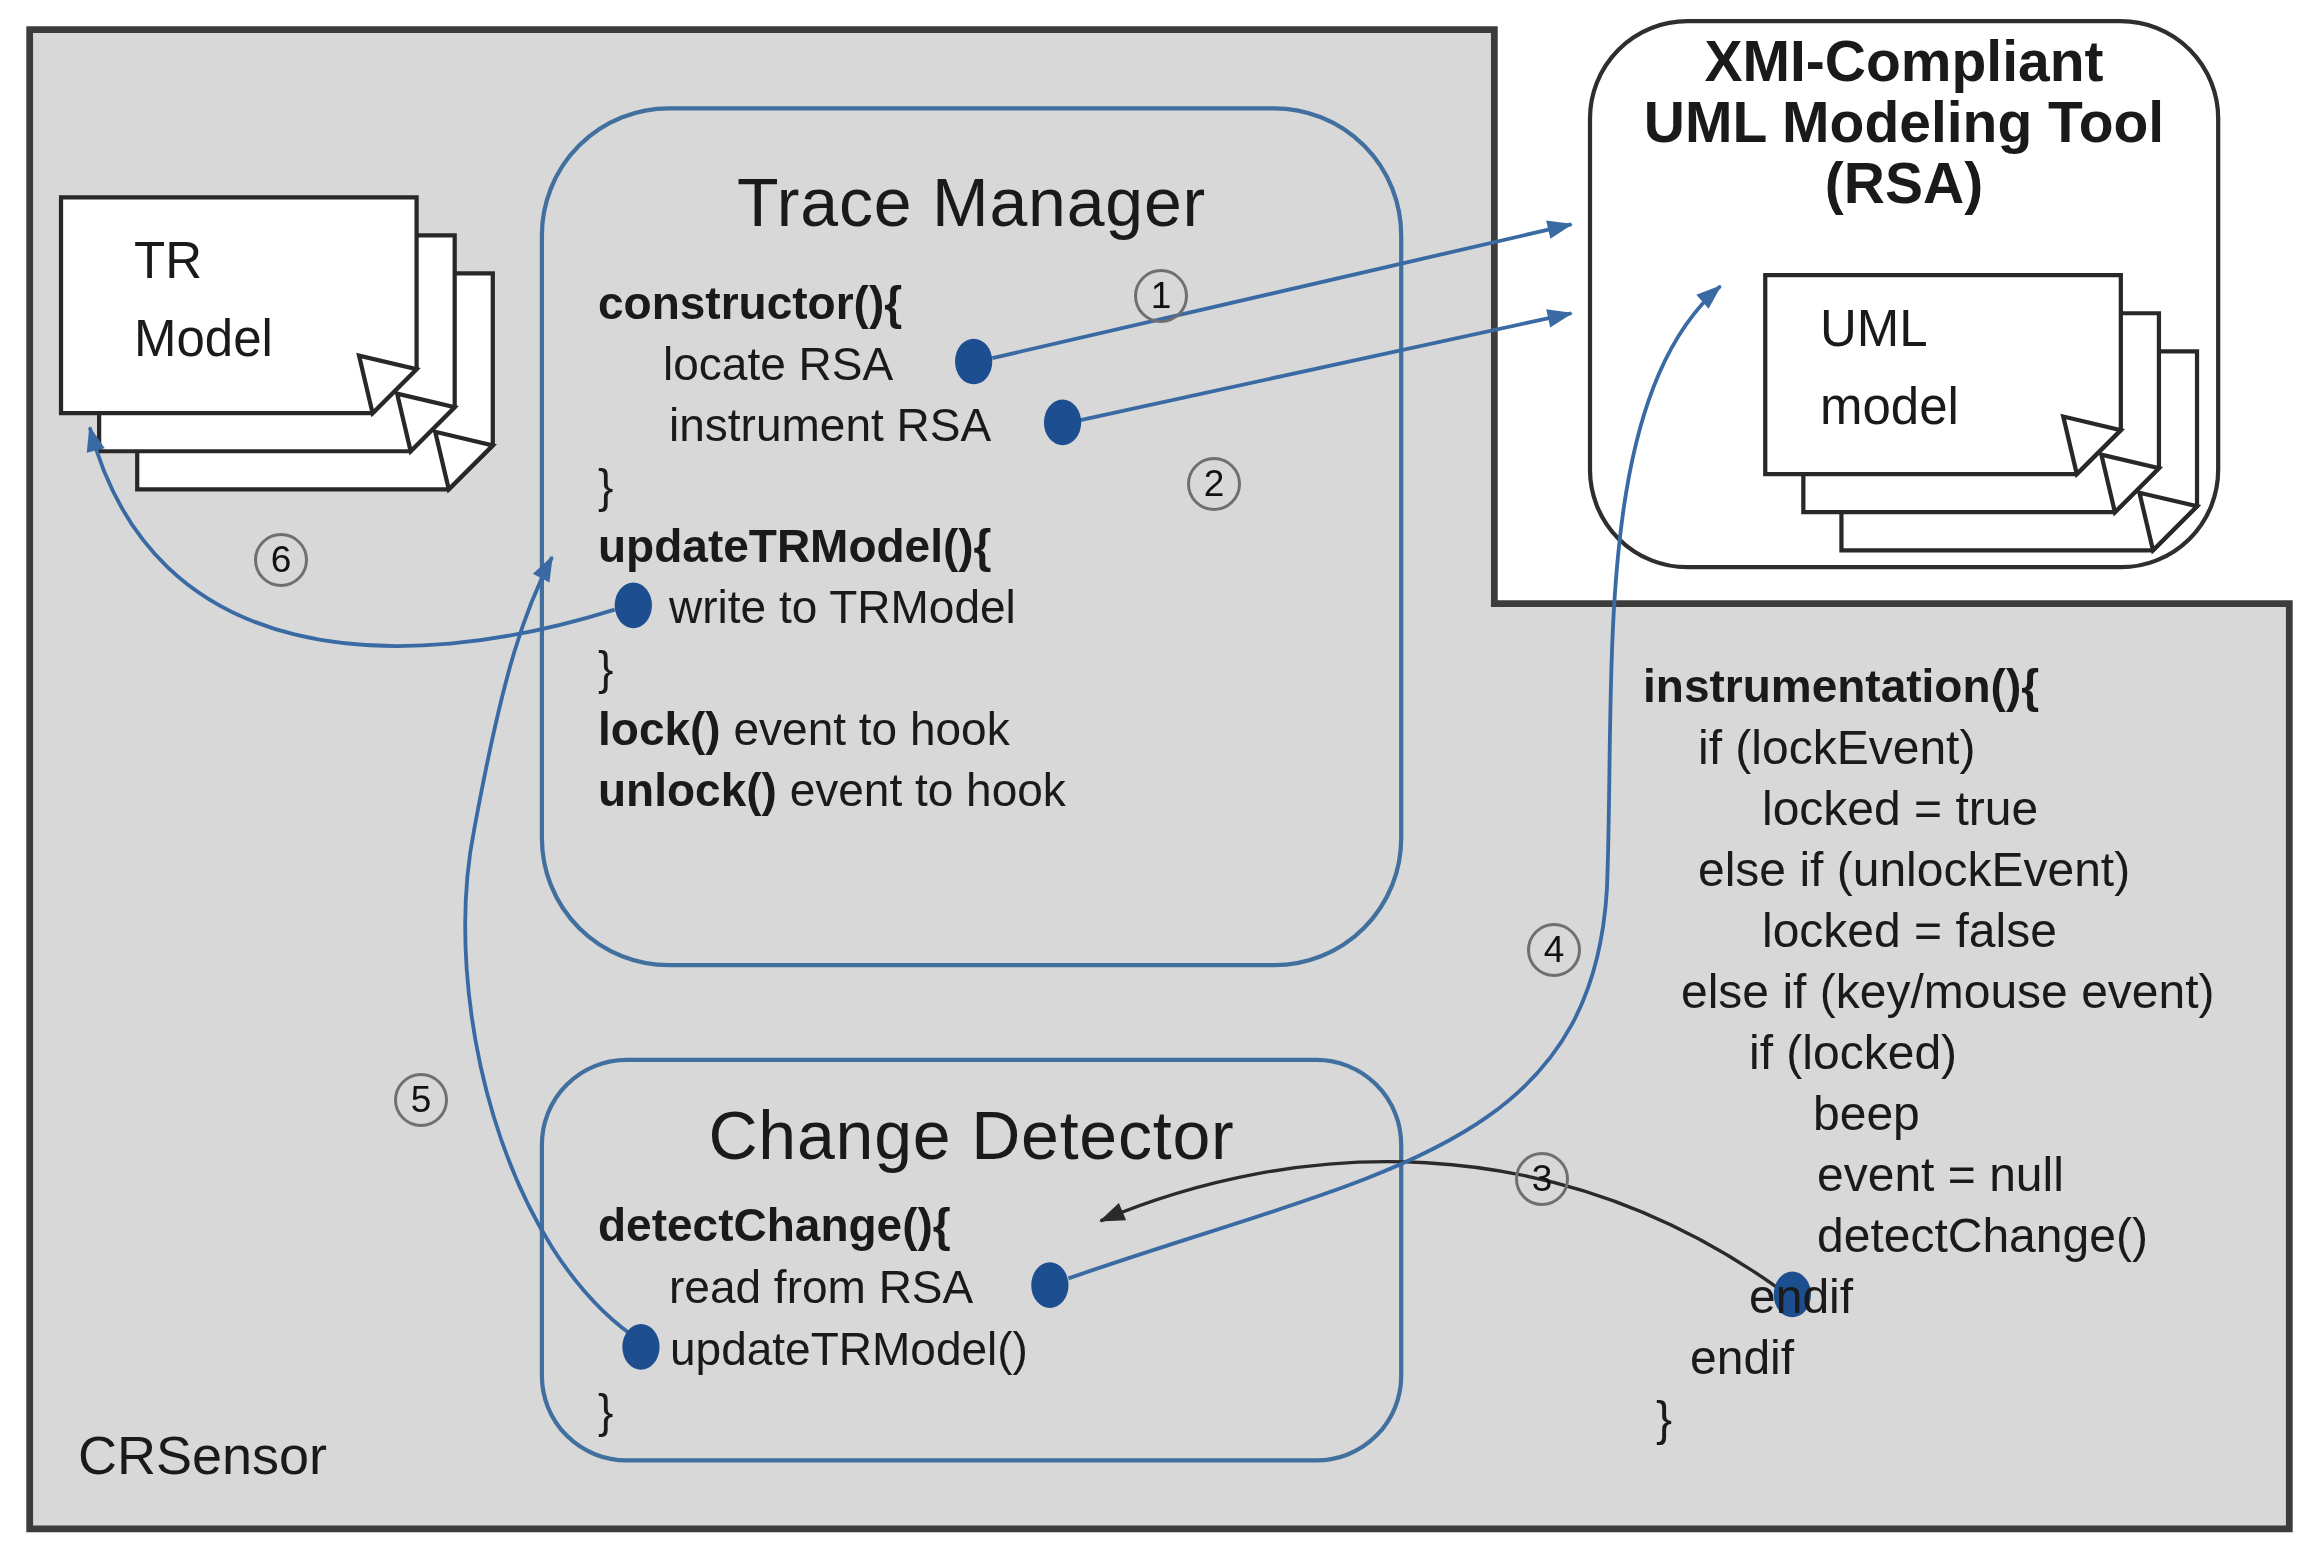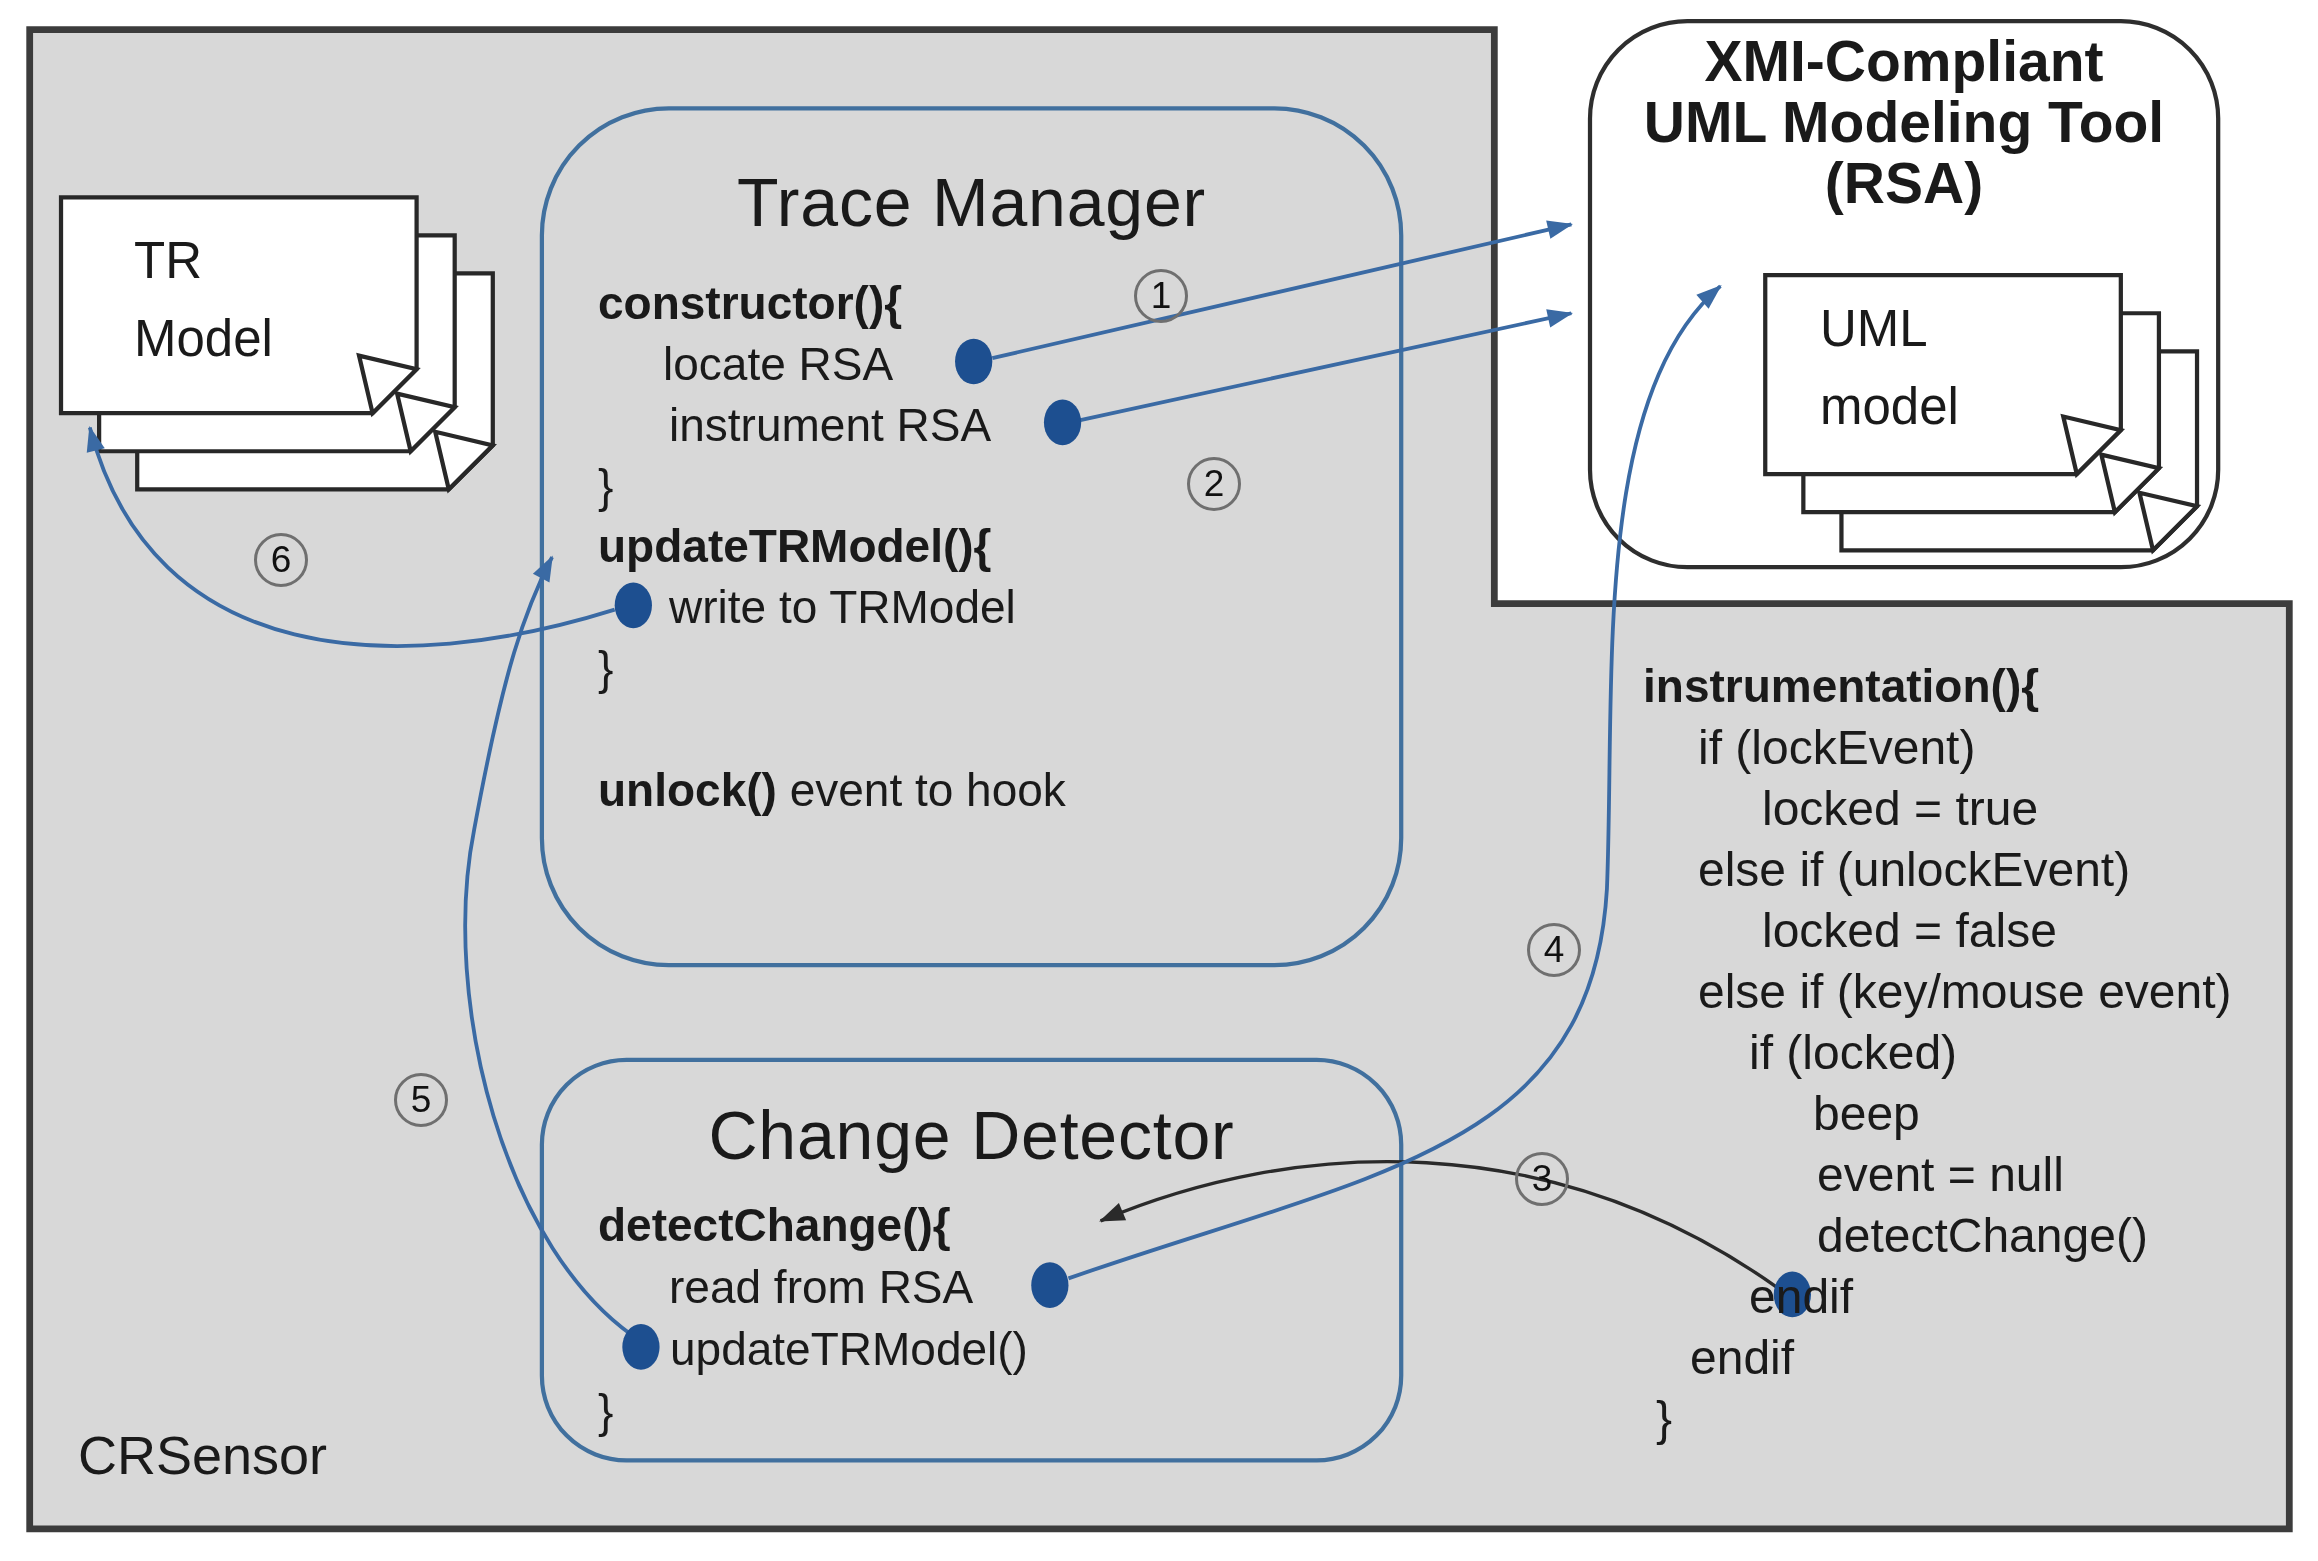--- a/index.html
+++ b/index.html
@@ -96,37 +96,40 @@
   </div>
 
   <div class="t box-title center" style="left:542px;top:163px;width:859px;">Trace Manager</div>
   <div class="t code" style="left:598px;top:278px;font-weight:700;">constructor(){</div>
   <div class="t code" style="left:663px;top:339px;">locate RSA</div>
   <div class="t code" style="left:669px;top:400px;">instrument RSA</div>
   <div class="t code" style="left:598px;top:461px;">}</div>
   <div class="t code" style="left:598px;top:521px;font-weight:700;">updateTRModel(){</div>
   <div class="t code" style="left:669px;top:582px;">write to TRModel</div>
   <div class="t code" style="left:598px;top:643px;">}</div>
+  <div class="t code" style="left:598px;top:704px;">
+    <b>lock()</b><span> event to hook</span>
+  </div>
   <div class="t code" style="left:598px;top:765px;">
     <b>unlock()</b><span> event to hook</span>
   </div>
 
   <div class="t box-title center" style="left:542px;top:1096px;width:859px;">Change Detector</div>
   <div class="t code" style="left:598px;top:1200px;font-weight:700;">detectChange(){</div>
   <div class="t code" style="left:669px;top:1262px;">read from RSA</div>
   <div class="t code" style="left:670px;top:1324px;">updateTRModel()</div>
   <div class="t code" style="left:598px;top:1386px;">}</div>
 
   <div class="t" style="left:1635px;top:662px;">
     <div class="icode sig" style="margin-left:8px;height:61px;">instrumentation(){</div>
     <div class="icode" style="margin-left:63px;height:61px;">if (lockEvent)</div>
     <div class="icode" style="margin-left:127px;height:61px;">locked = true</div>
     <div class="icode" style="margin-left:63px;height:61px;">else if (unlockEvent)</div>
     <div class="icode" style="margin-left:127px;height:61px;">locked = false</div>
-    <div class="icode" style="margin-left:63px;height:61px;">else if (key/mouse event)</div>
+    <div class="icode" style="margin-left:46px;height:61px;">else if (key/mouse event)</div>
     <div class="icode" style="margin-left:114px;height:61px;">if (locked)</div>
     <div class="icode" style="margin-left:178px;height:61px;">beep</div>
     <div class="icode" style="margin-left:182px;height:61px;">event = null</div>
     <div class="icode" style="margin-left:182px;height:61px;">detectChange()</div>
     <div class="icode" style="margin-left:114px;height:61px;">endif</div>
     <div class="icode" style="margin-left:55px;height:61px;">endif</div>
     <div class="icode" style="margin-left:21px;height:61px;">}</div>
   </div>
 
   <div class="t crsensor" style="left:78px;top:1424px;">CRSensor</div>

